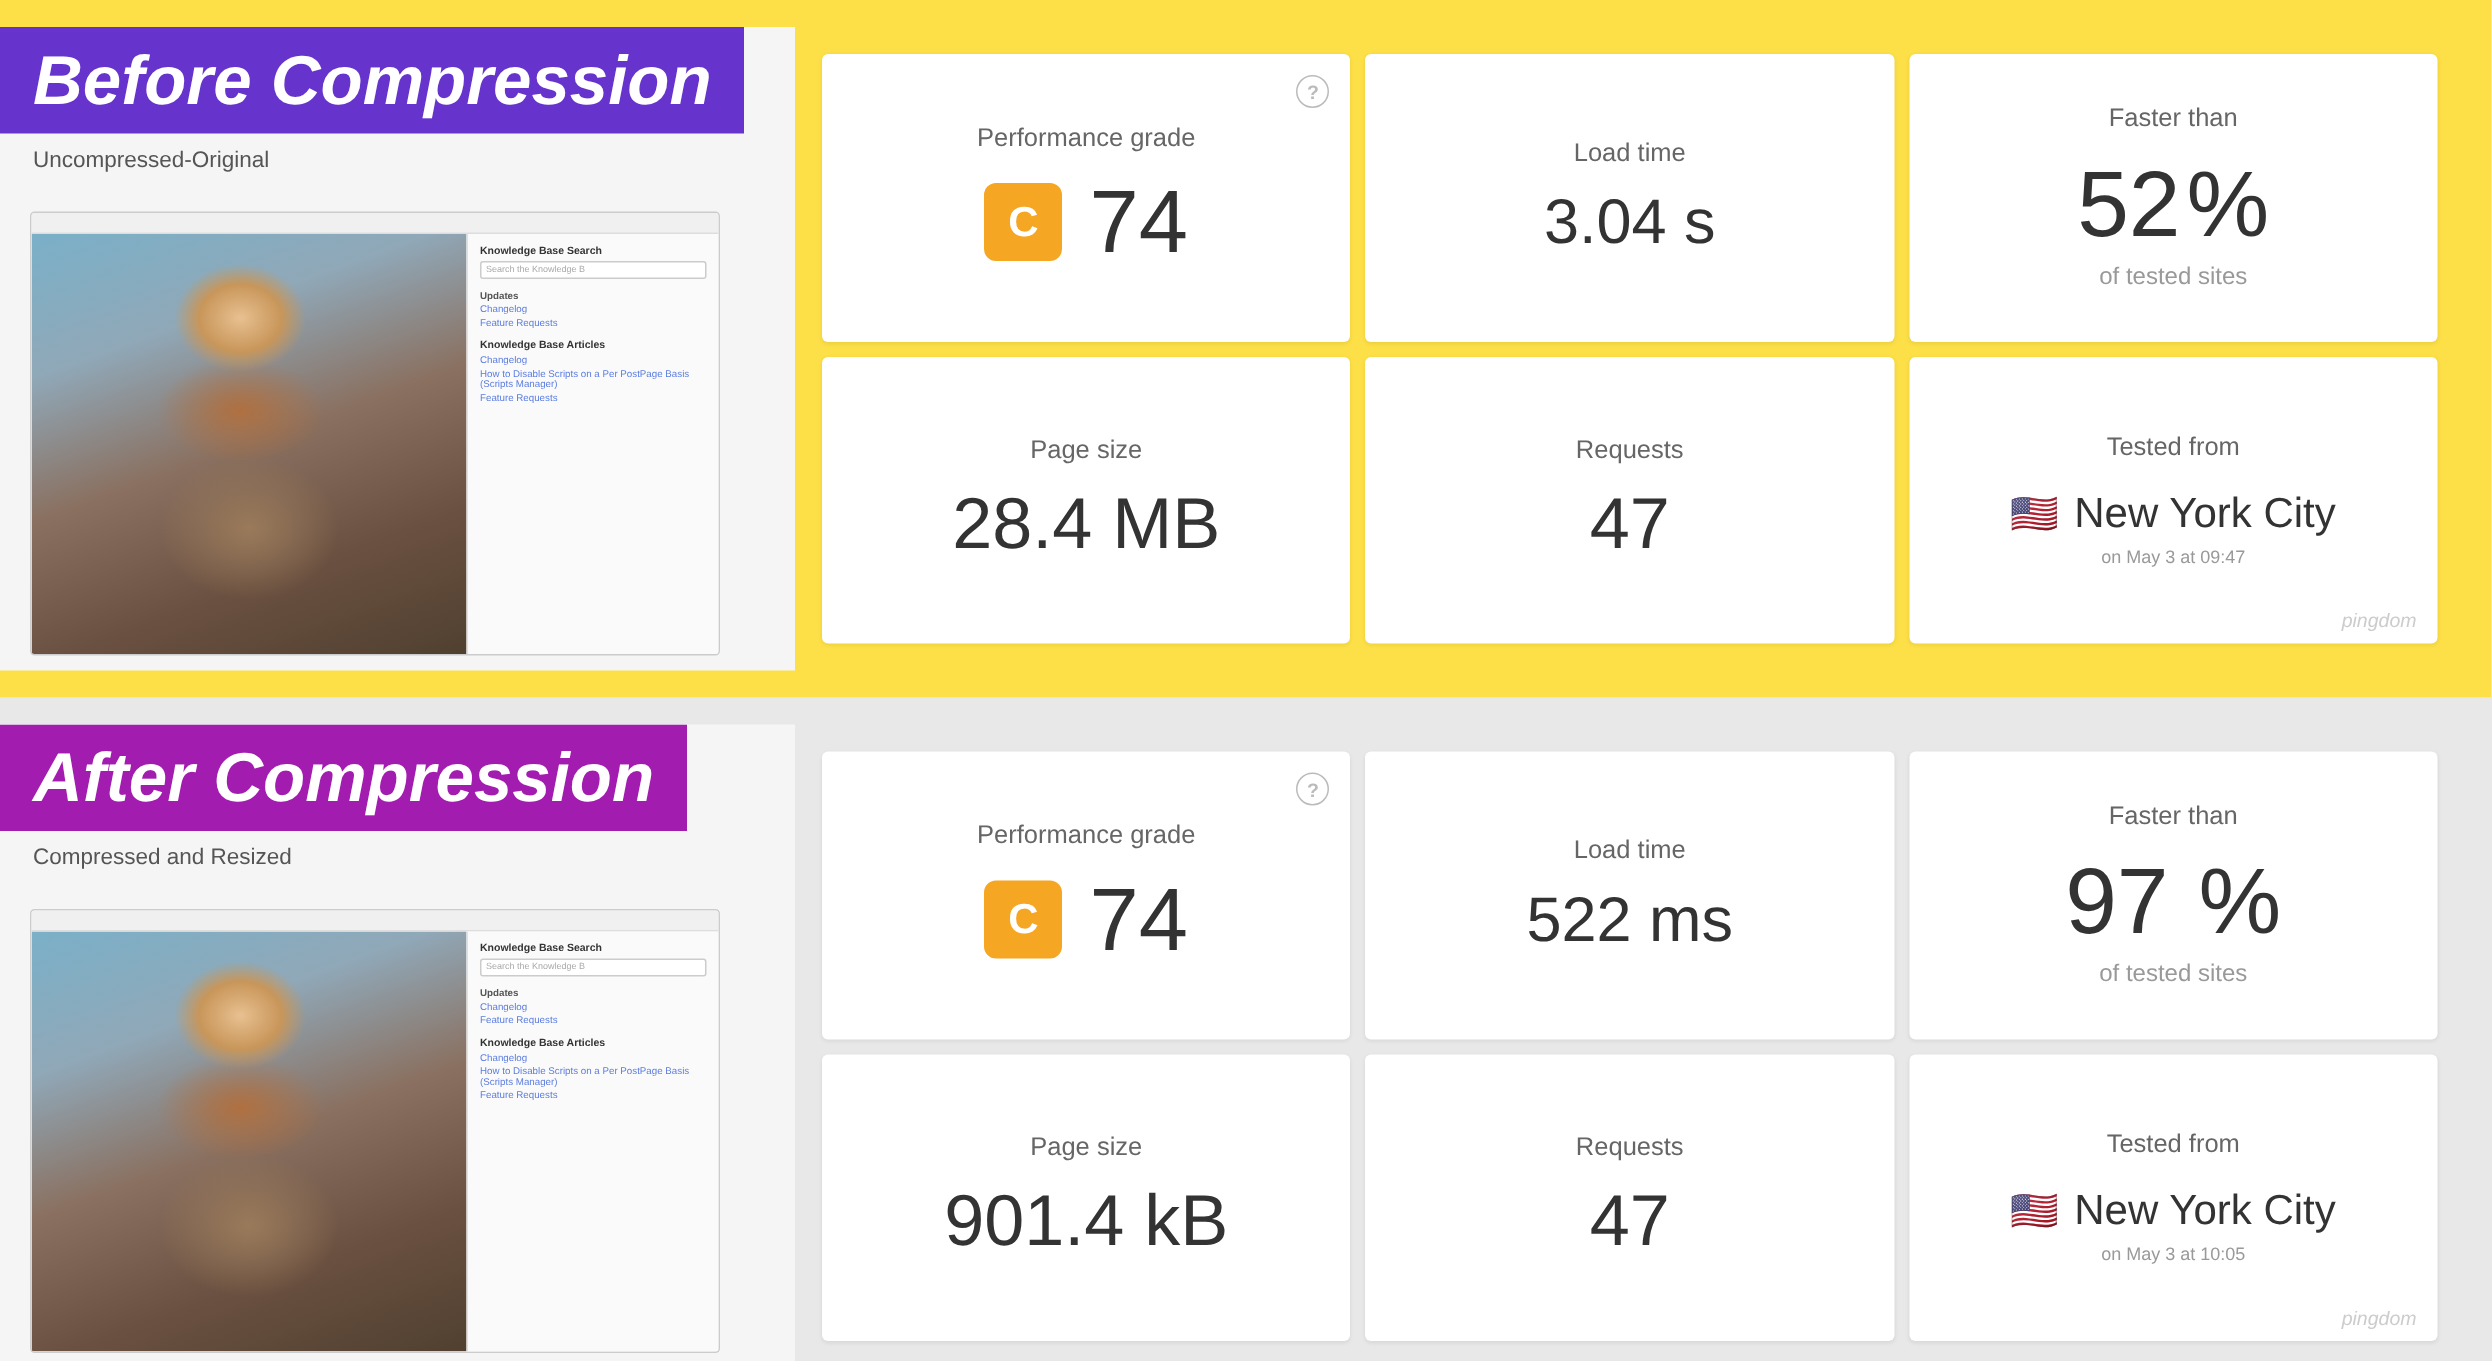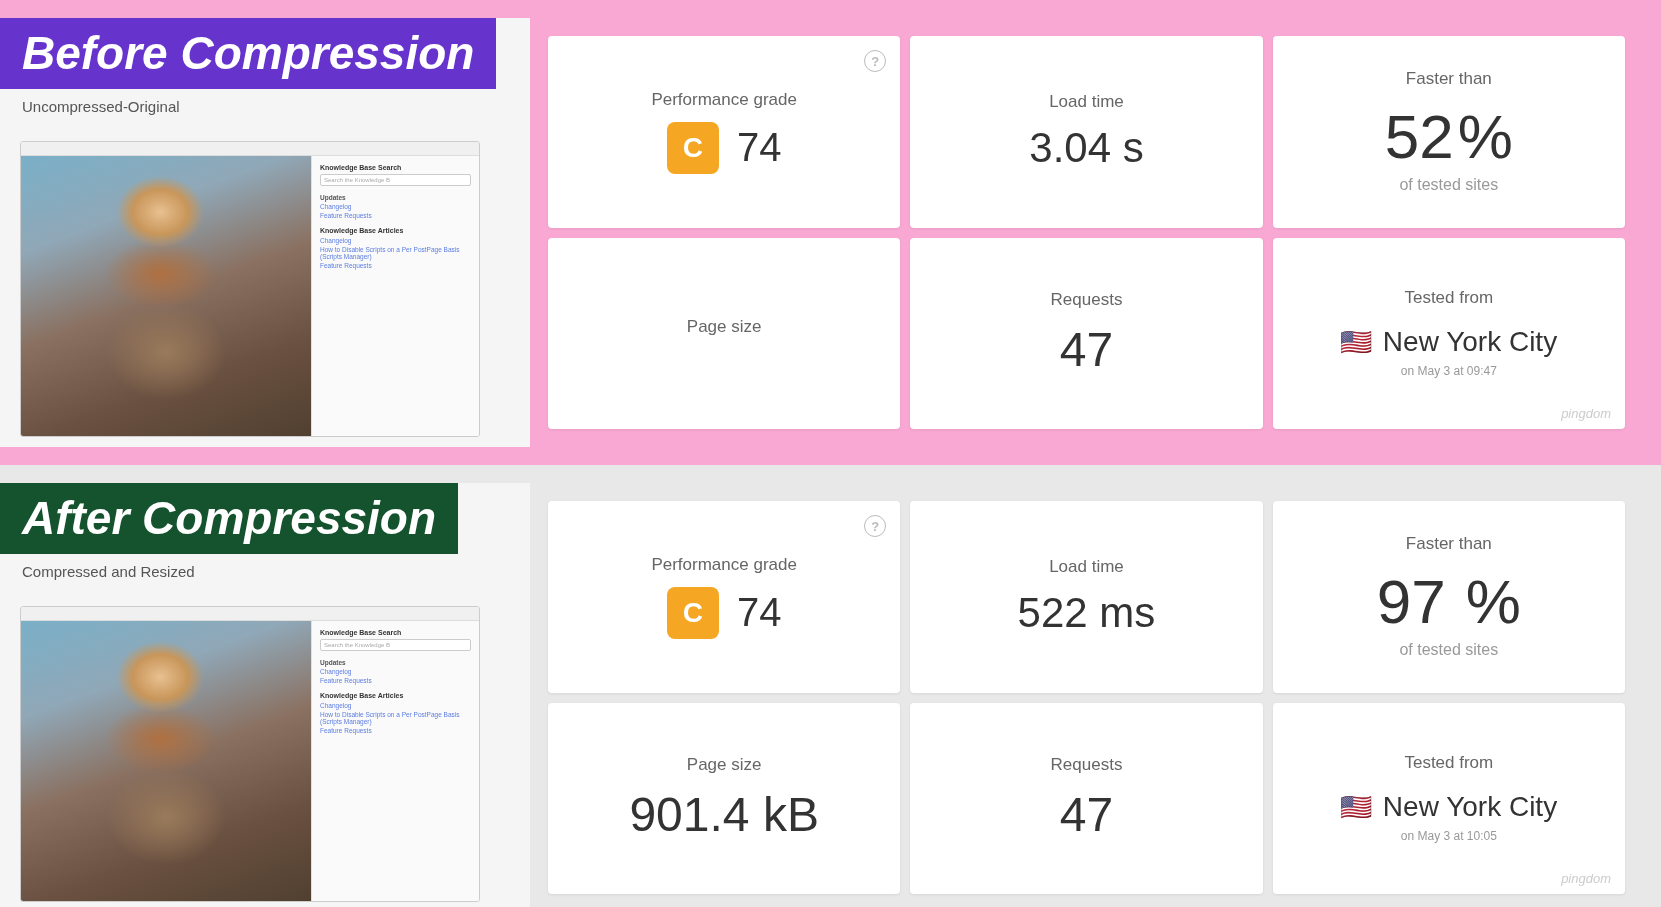--- a/index.html
+++ b/index.html
@@ -38,21 +38,21 @@
       font-style: italic;
       padding: 10px 22px;
       z-index: 10;
       line-height: 1.1;
     }
 
     .section-label.before {
       background: #6633cc;
     }
     .section-label.after {
-      background: #14532d;
+      background: #a21caf;
     }
 
     .screenshot-content {
       margin-top: 0;
       padding: 80px 20px 10px 20px;
       display: flex;
       flex-direction: column;
       gap: 20px;
     }
 
@@ -198,21 +198,21 @@
       border-radius: 8px;
       display: flex;
       align-items: center;
       justify-content: center;
       font-size: 28px;
       font-weight: bold;
       color: #fff;
     }
 
     .grade-number {
-      font-size: 40px;
+      font-size: 59px;
       font-weight: 300;
       color: #333;
     }
 
     .faster-than-value {
       font-size: 62px;
       font-weight: 300;
       color: #333;
       line-height: 1;
     }
@@ -269,21 +269,21 @@
     .pingdom-watermark {
       position: absolute;
       bottom: 8px;
       right: 14px;
       font-size: 13px;
       color: #ccc;
       font-style: italic;
     }
 
     .section-wrapper {
-      background: #f9a8d4;
+      background: #fde047;
     }
 
     .section-wrapper:nth-child(2) {
       background: #e8e8e8;
     }
   </style>
 </head>
 <body>
 
 <div class="section-wrapper">
@@ -353,20 +353,21 @@
         <div class="metric-label">Faster than</div>
         <div style="display:flex;align-items:baseline;gap:4px;">
           <span class="faster-than-value">52</span>
           <span class="faster-than-percent">%</span>
         </div>
         <div class="faster-than-sub">of tested sites</div>
       </div>
 
       <div class="metric-card">
         <div class="metric-label">Page size</div>
+        <div class="metric-value large">28.4 MB</div>
       </div>
 
       <div class="metric-card">
         <div class="metric-label">Requests</div>
         <div class="metric-value large">47</div>
       </div>
 
       <div class="metric-card">
         <div class="metric-label">Tested from</div>
         <div class="tested-from-city">

